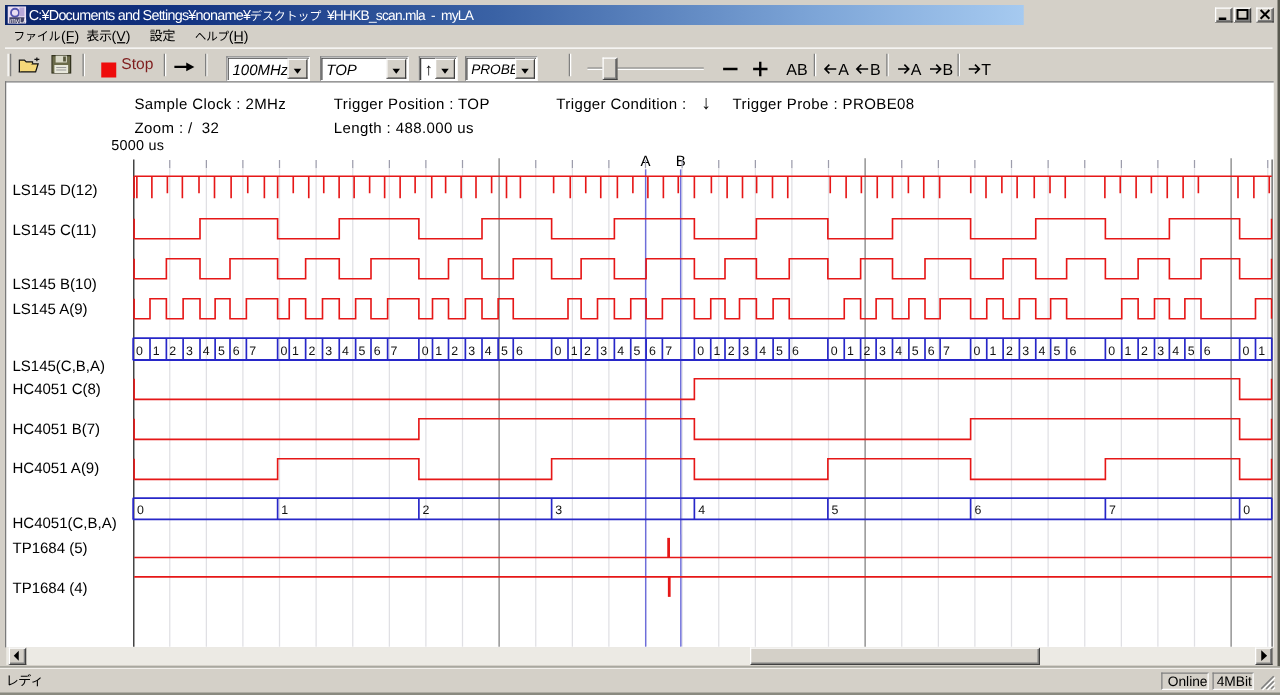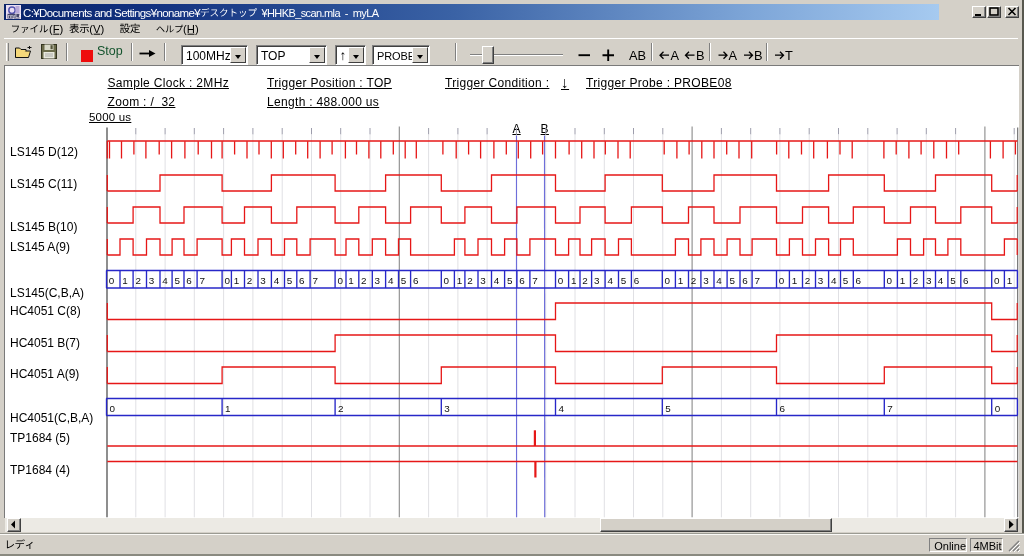--- a/index.html
+++ b/index.html
@@ -1,34 +1,34 @@
 <!DOCTYPE html>
 <html><head><meta charset="utf-8"><style>
 * { margin:0; padding:0; box-sizing:border-box; }
 svg { display:block; }
 html,body { width:1024px; height:556px; overflow:hidden; }
 body { font-family:"Liberation Sans", sans-serif; background:#d4d0c8; position:relative; }
 .abs { position:absolute; }
-.titlebar { left:4px; top:4px; width:935px; height:16px;
+.titlebar { left:4px; top:4px; width:815px; height:16px;
   background:linear-gradient(90deg,#0a246a 0%,#11307e 15%,#3a62a5 48%,#7ea6d8 80%,#a6caf0 100%); }
 .title-txt { position:absolute; top:2.5px; color:#fff; font-size:11.5px; letter-spacing:-0.62px; white-space:pre; }
 .wbtn { position:absolute; top:6px; width:14px; height:12px; background:#d4d0c8;
   border-top:1px solid #fff; border-left:1px solid #fff; border-right:1px solid #404040; border-bottom:1px solid #404040;
   box-shadow:inset -1px -1px 0 #808080; }
 .menu { left:4px; top:20px; width:1014px; height:17px; background:#d4d0c8; }
 .toolbar { left:4px; top:38px; width:1014px; height:27px; background:#d4d0c8; border-top:1px solid #fff; }
 .tsep { position:absolute; top:4px; width:2px; height:18px; border-left:1px solid #808080; border-right:1px solid #fff; }
 .client { left:4px; top:65px; width:1015px; height:453px; background:#fff; border-top:1px solid #7a7a7a; border-left:1px solid #7a7a7a; }
 .lab { position:absolute; left:10px; font-size:12px; color:#000; white-space:pre; }
-.itxt { position:absolute; font-size:12px; color:#000; letter-spacing:0.32px; white-space:pre;text-decoration:underline; }
+.itxt { position:absolute; font-size:12px; color:#000; letter-spacing:0.32px; white-space:pre; }
 .combo { position:absolute; top:6px; height:20px; border:1px solid; border-color:#808080 #fff #fff #808080; background:#fff; box-shadow:inset 1px 1px 0 #404040; }
 .cbtn { position:absolute; right:1px; top:1px; width:16px; bottom:1px; background:#d4d0c8;
   border-top:1px solid #fff; border-left:1px solid #fff; border-right:1px solid #404040; border-bottom:1px solid #404040; }
 .cbtn:after { content:""; position:absolute; left:4px; top:6.5px; border:3.8px solid transparent; border-top:4.2px solid #000; }
-.ctext { position:absolute; left:4px; top:3px; font-size:12px; white-space:pre; }
+.ctext { position:absolute; left:4px; top:3px; font-size:12px; white-space:pre;font-style:italic; }
 .sbtn { position:absolute; top:518px; width:14px; height:13.5px; background:#d4d0c8;
   border-top:1px solid #fff; border-left:1px solid #fff; border-right:1px solid #404040; border-bottom:1px solid #404040; box-shadow:inset -1px -1px 0 #808080; }
 .statusbox { position:absolute; top:537.5px; height:14.5px; border:1px solid; border-color:#808080 #fff #fff #808080; font-size:11px; color:#000; text-align:right; line-height:14px; }
 </style></head>
 <body>
 
 <div class="abs" style="left:0;top:0;width:1024px;height:2px;background:#d4d0c8"></div>
 <div class="abs" style="left:1020px;top:0;width:4px;height:556px;background:#d4d0c8;border-right:2px solid #58584f"></div>
 <div class="abs" style="left:0;top:553px;width:1024px;height:3px;background:#8a8a80"></div>
 
@@ -72,21 +72,21 @@
 
   <svg class="abs" style="left:37px;top:5px" width="17" height="15" viewBox="0 0 17 15">
     <rect x="0.5" y="0.5" width="15" height="14" fill="#6b6b4a" stroke="#33331f"></rect>
     <rect x="3.5" y="0.5" width="9" height="5.5" fill="#d9d9c8"></rect>
     <rect x="9.5" y="1.2" width="2.2" height="4" fill="#55553a"></rect>
     <rect x="2.5" y="8" width="11" height="6.5" fill="#e8e8dc"></rect>
     <path d="M4,10 H12 M4,12 H12" stroke="#999" stroke-width="0.8"></path>
   </svg>
   <div class="tsep" style="left:62px"></div>
   <div class="abs" style="left:77px;top:11px;width:12px;height:12px;background:#ee0c0c"></div>
-  <div class="abs" style="left:93px;top:4.5px;font-size:12.5px;color:#14532d;">Stop</div>
+  <div class="abs" style="left:93px;top:4.5px;font-size:12.5px;color:#7f1d1d;">Stop</div>
   <div class="tsep" style="left:126.5px"></div>
   <svg class="abs" style="left:135px;top:10px" width="18" height="9" viewBox="0 0 18 9">
     <path d="M0.5,4.5 L11,4.5" stroke="#000" stroke-width="1.8"></path>
     <path d="M10,1 L16.5,4.5 L10,8 Z" fill="#000"></path>
   </svg>
   <div class="tsep" style="left:159.5px"></div>
   <div class="combo" style="left:177px;width:67px">
       <div class="ctext">100MHz</div>
       <div class="cbtn"></div>
     </div>

